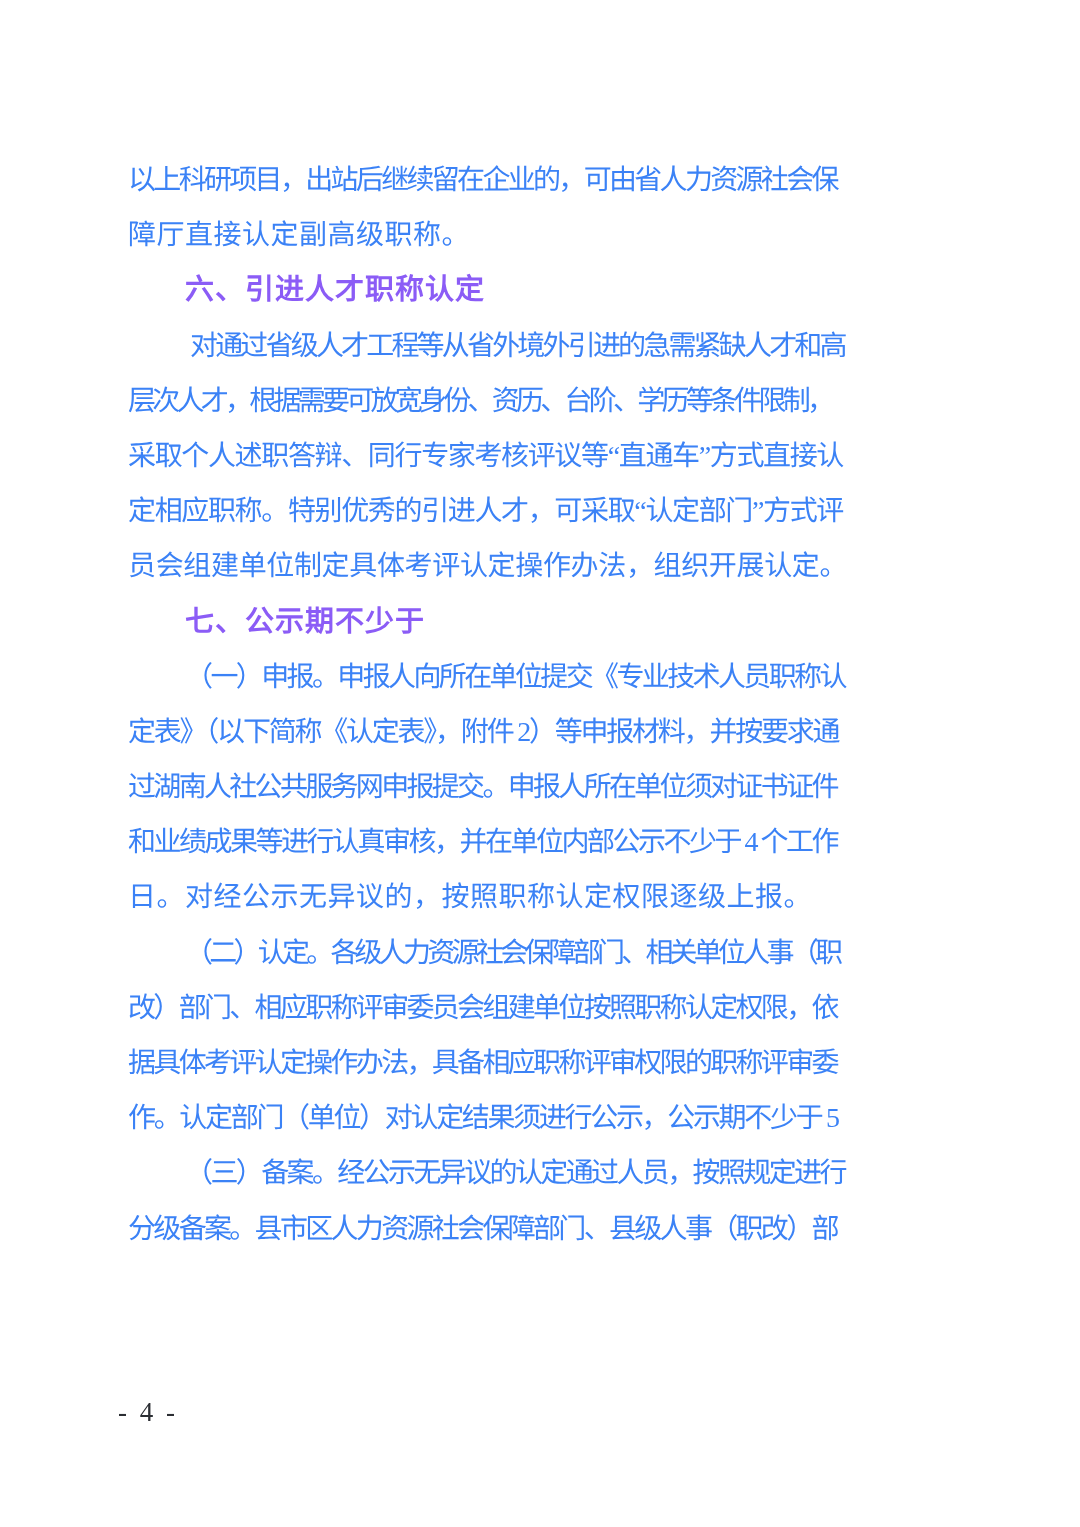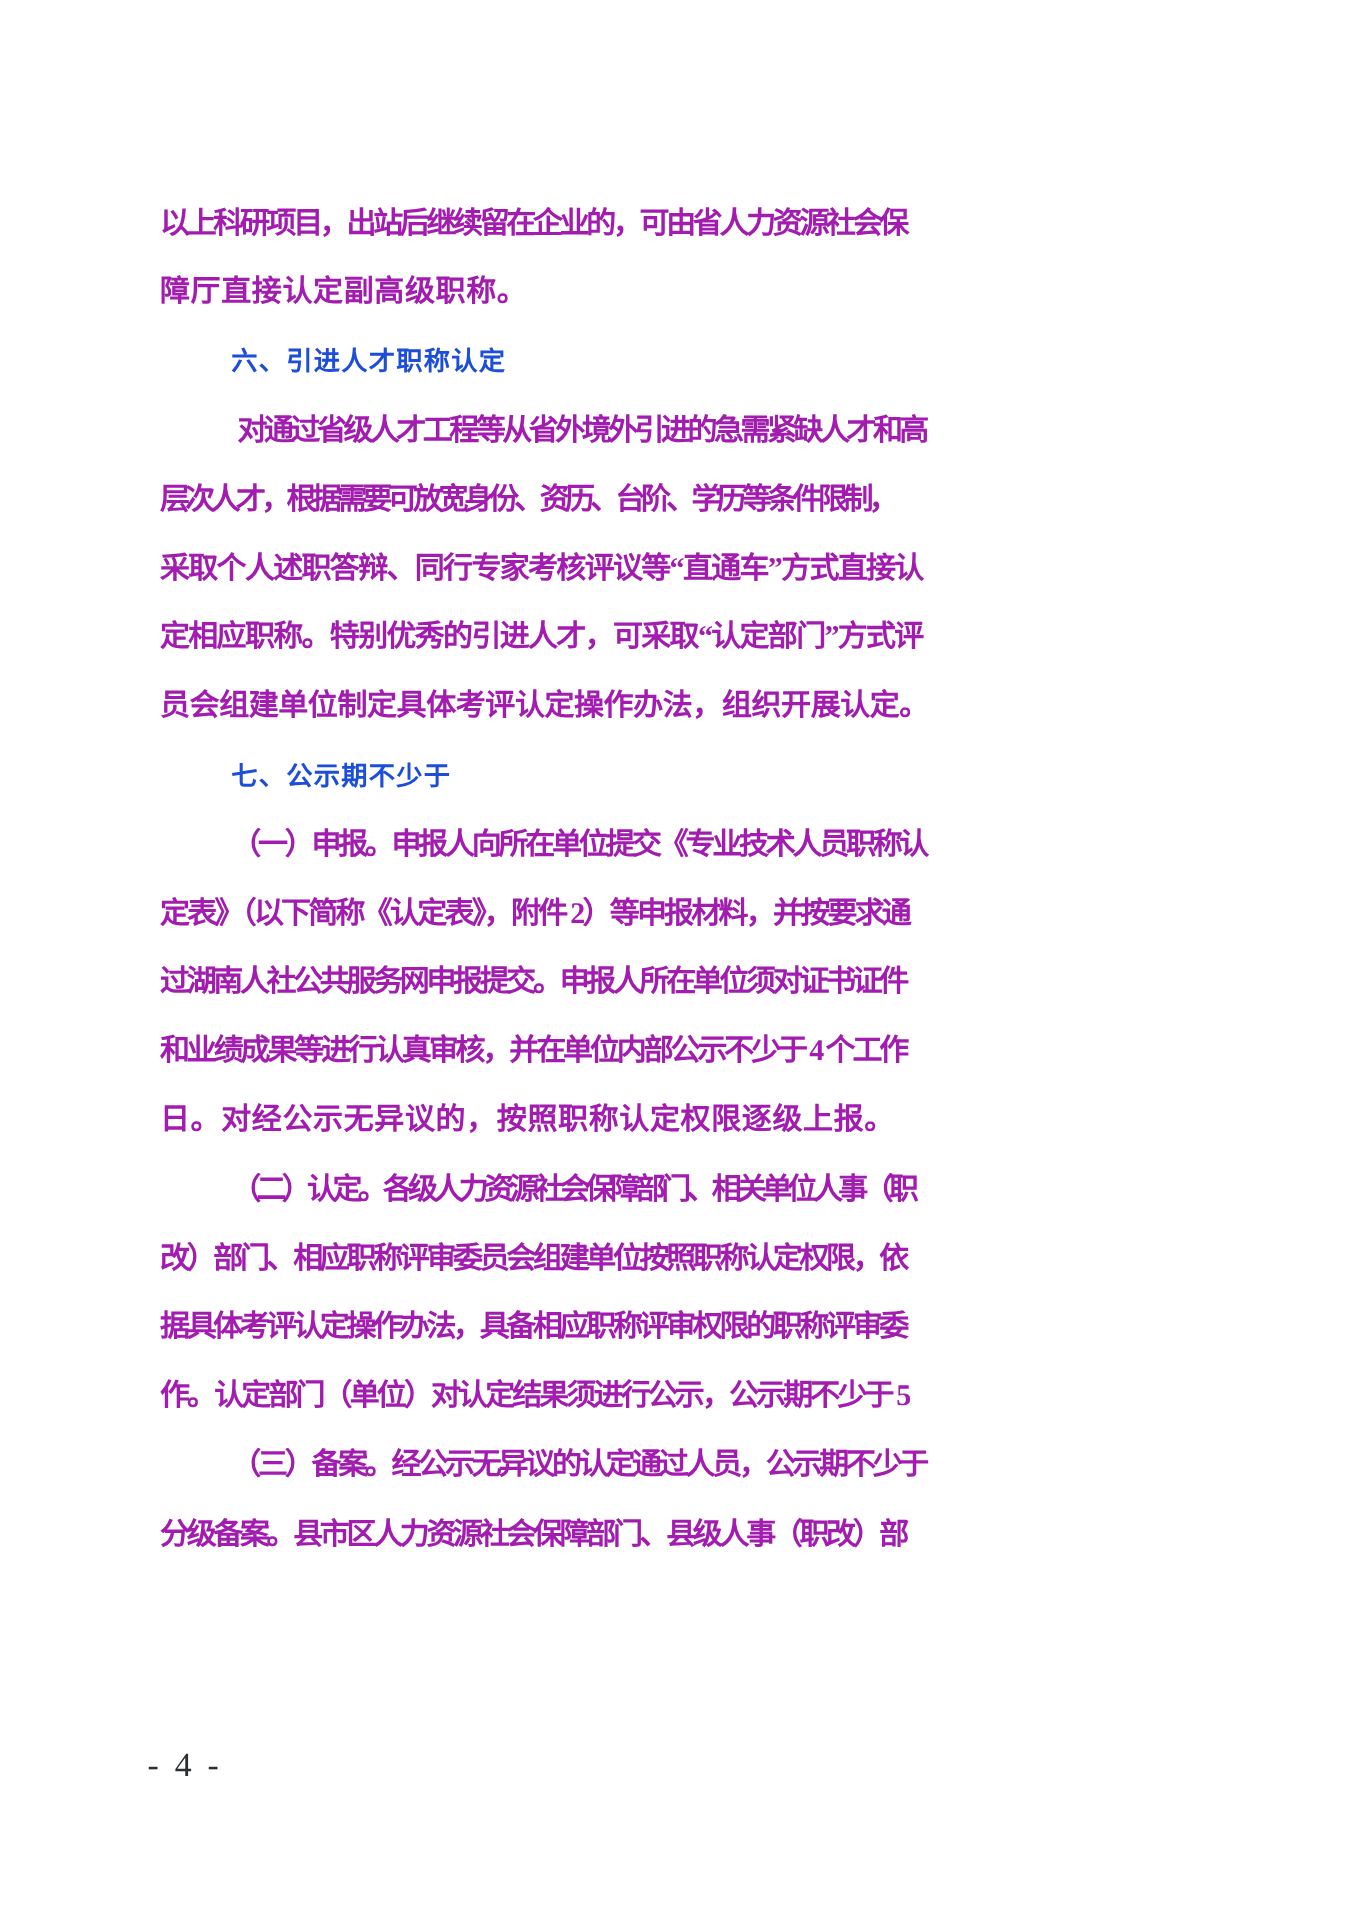--- a/index.html
+++ b/index.html
@@ -20,42 +20,42 @@
   .text-column {
     position: absolute;
     left: 128px;
     top: 152px;
     width: 824px;
   }
   
   .line {
     height: 55.2px;
     line-height: 55.2px;
-    font-size: 24px;
+    font-size: 28px;
     letter-spacing: 0.5px;
     white-space: pre;
-    color: #a21caf;
-    font-weight: 700;
+    color: #3b82f6;
+    font-weight: 400;
     font-family: "Liberation Serif", "DejaVu Serif", serif;
   }
   
   .line.ragged {
     display: block;
     white-space: pre;
   }
   
   .heading {
     height: 55.2px;
     line-height: 55.2px;
-    font-size: 21px;
+    font-size: 29px;
     font-weight: 700;
     letter-spacing: 1px;
     padding-left: 57px;
     white-space: pre;
-    color: #1d4ed8;
+    color: #8b5cf6;
     font-family: "Liberation Sans", "DejaVu Sans", sans-serif;
   }
   
   .indent {
     padding-left: 62px;
   }
   .indent-small {
     padding-left: 57px;
   }
   .page-number {
@@ -94,20 +94,20 @@
     <div class="line ragged" style="letter-spacing: -2.22414px;">定表》（以下简称《认定表》，附件 2）等申报材料，并按要求通</div>
     <div class="line ragged" style="letter-spacing: -2.68519px;">过湖南人社公共服务网申报提交。申报人所在单位须对证书证件</div>
     <div class="line ragged" style="letter-spacing: -2.5px;">和业绩成果等进行认真审核，并在单位内部公示不少于 4 个工作</div>
     <div class="line ragged" style="letter-spacing: 0.5px;">日。对经公示无异议的，按照职称认定权限逐级上报。</div>
 
     <div class="line ragged indent-small" style="letter-spacing: -3.76923px;">（二）认定。各级人力资源社会保障部门、相关单位人事（职</div>
     <div class="line ragged" style="letter-spacing: -2.68519px;">改）部门、相应职称评审委员会组建单位按照职称认定权限，依</div>
     <div class="line ragged" style="letter-spacing: -2.68519px;">据具体考评认定操作办法，具备相应职称评审权限的职称评审委</div>
     <div class="line ragged" style="letter-spacing: -2.32143px;">作。认定部门（单位）对认定结果须进行公示，公示期不少于 5</div>
 
-    <div class="line ragged indent-small" style="letter-spacing: -2.62px;">（三）备案。经公示无异议的认定通过人员，公示期不少于</div>
+    <div class="line ragged indent-small" style="letter-spacing: -2.62px;">（三）备案。经公示无异议的认定通过人员，按照规定进行</div>
     <div class="line ragged" style="letter-spacing: -2.68519px;">分级备案。县市区人力资源社会保障部门、县级人事（职改）部</div>
 
   </div>
 
   <div class="page-number">- 4 -</div>
 
 </div>
 
 </body></html>

